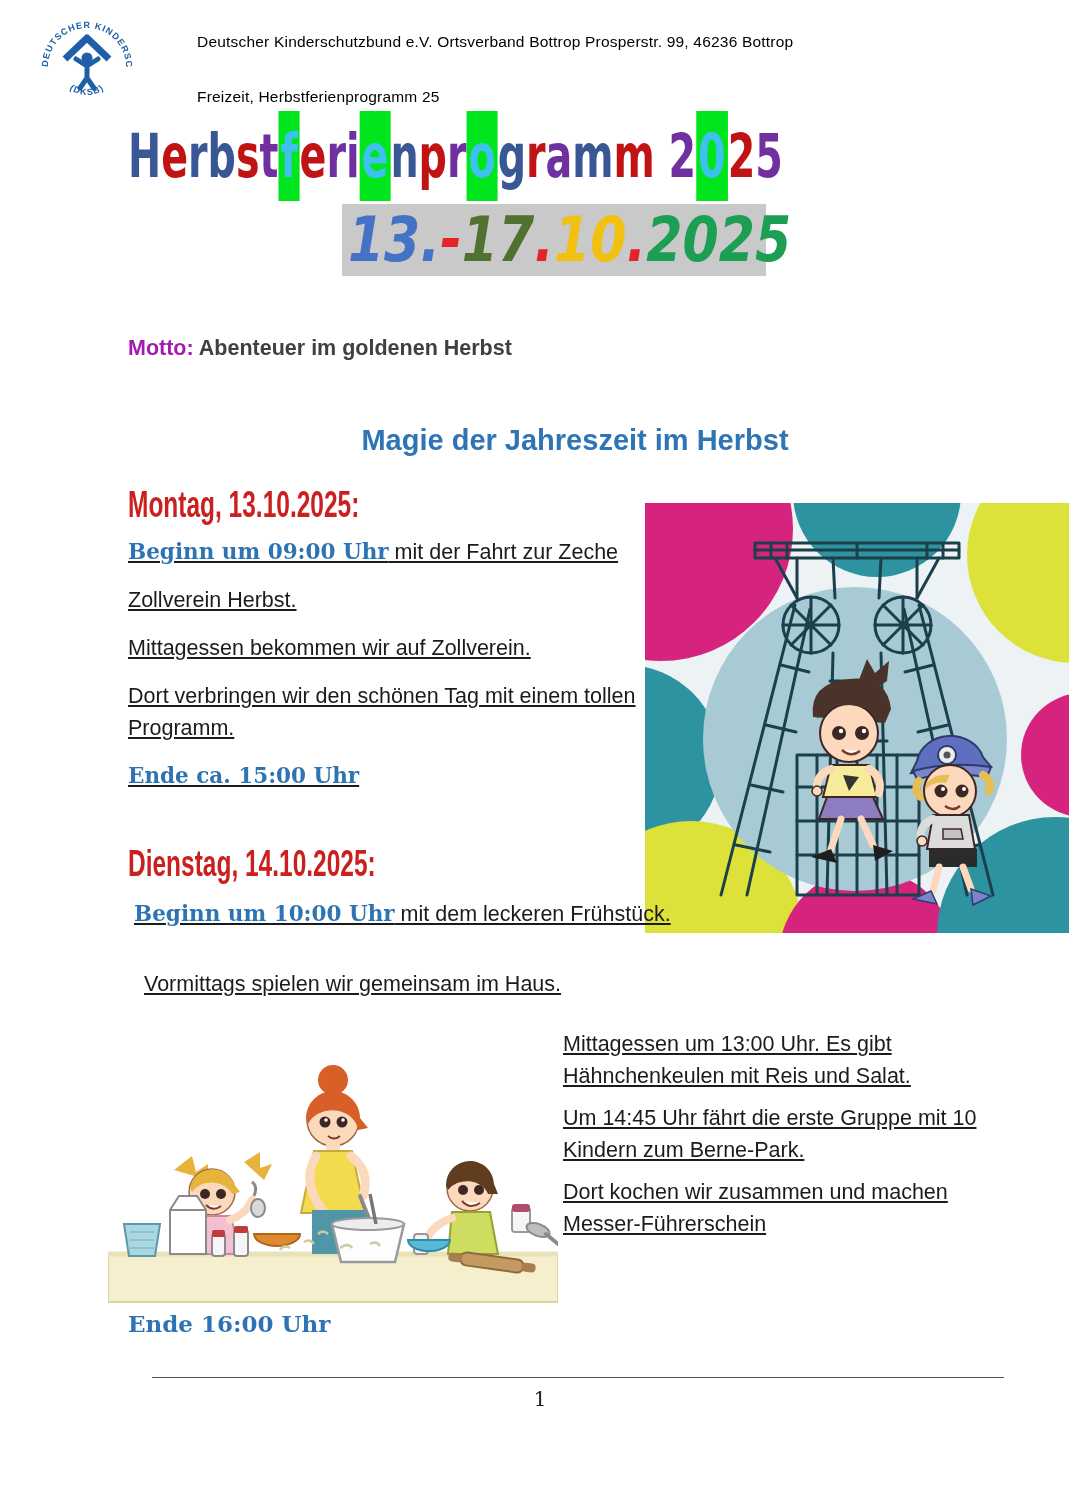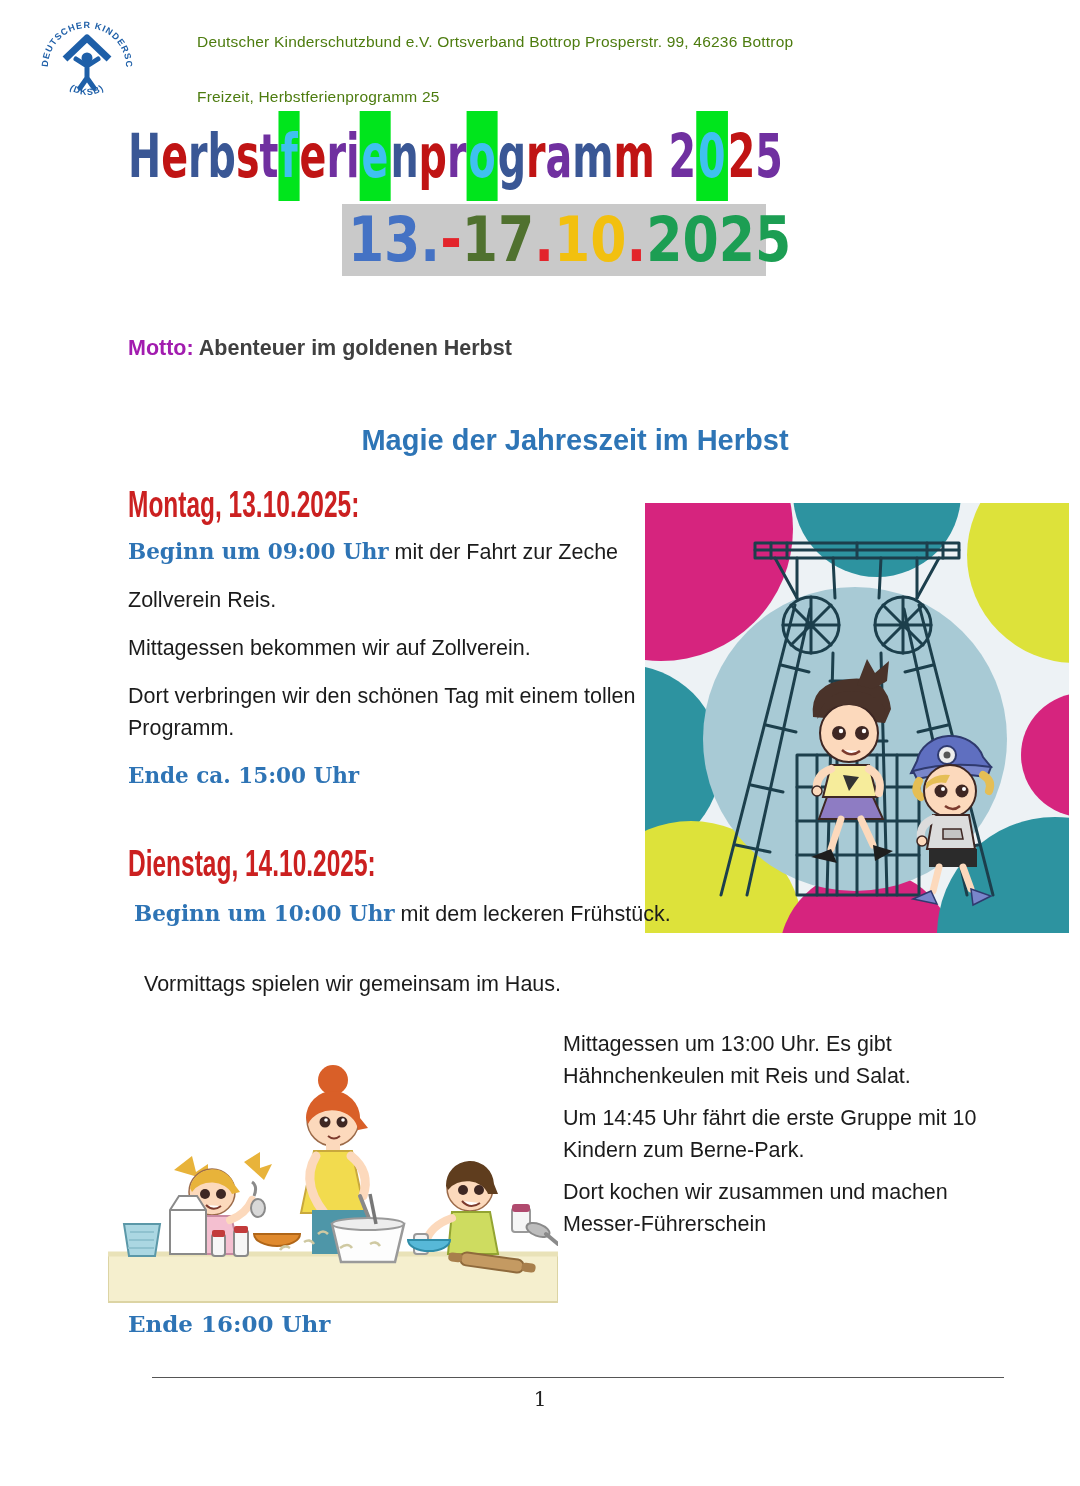--- a/index.html
+++ b/index.html
@@ -3,50 +3,50 @@
 <meta charset="utf-8">
 <style>
   html,body{margin:0;padding:0;background:#e8e8e8;}
   .page{
     position:relative;width:1080px;height:1486px;margin:0 auto;background:#ffffff;
     font-family:"Liberation Sans",sans-serif;overflow:hidden;
     box-shadow:0 0 6px rgba(0,0,0,.25);
   }
   
   .logo{position:absolute;left:34px;top:12px;width:106px;height:106px;}
-  .hdr-line{position:absolute;left:197px;color:#4d7c0f;font-size:15.5px;letter-spacing:.2px;}
+  .hdr-line{position:absolute;left:197px;color:#000000;font-size:15.5px;letter-spacing:.2px;}
   .hdr1{top:33px;}
   .hdr2{top:88px;}
   
   .title{
     position:absolute;left:128px;top:126px;margin:0;
     font-family:"DejaVu Sans",sans-serif;font-weight:bold;font-size:60px;line-height:1;
     transform:scaleX(.66);transform-origin:left top;white-space:pre;
   }
   .title .hl{padding:10px 3px;}
   
-  .date-banner{position:absolute;left:342px;top:204px;width:424px;height:72px;background:#C9C9C9;}
+  .date-banner{position:absolute;left:342px;top:204px;width:424px;height:72px;background:#C9C9C9;font-style:italic;}
   .date-text{
     font-family:"DejaVu Sans",sans-serif;font-weight:bold;font-size:62px;line-height:72px;
     white-space:nowrap;transform:scaleX(.84);transform-origin:left top;padding-left:7px;
   }
   
   .motto{position:absolute;left:128px;top:336px;margin:0;font-size:21.5px;font-weight:bold;}
   .motto-label{color:#a21caf;}
   .motto-text{color:#404040;}
   
   .subtitle{position:absolute;left:130px;top:424px;width:890px;margin:0;text-align:center;
     color:#2E75B6;font-size:29px;font-weight:bold;}
   
   .day{position:absolute;margin:0;color:#CB2020;font-size:36px;font-weight:bold;
     transform:scaleX(.68);transform-origin:left top;white-space:nowrap;letter-spacing:0;}
   .day-monday{left:128px;top:484px;}
   .day-tuesday{left:128px;top:843px;}
   
-  .body-txt{font-size:21.5px;line-height:32px;color:#1B1B1B;}
+  .body-txt{font-size:21.5px;line-height:32px;color:#1B1B1B;text-decoration:underline;}
   .body-txt p{margin:0 0 16px 0;}
   .mon-text{position:absolute;left:128px;top:536px;width:528px;}
   .slab{font-family:"DejaVu Serif",serif;font-weight:bold;color:#2E74B5;}
   .tue-begin{position:absolute;left:134px;top:898px;width:560px;margin:0;}
   .tue-p1{position:absolute;left:128px;top:952px;width:560px;margin:16px;}
   .right-col{position:absolute;left:563px;top:1028px;width:420px;}
   .right-col p{margin:0 0 10px 0;}
   .ende{position:absolute;left:128px;top:1310px;margin:0;font-size:23px;}
   
   .zollverein{position:absolute;left:645px;top:503px;width:424px;height:430px;}
@@ -89,21 +89,21 @@
     <div class="date-text"><span style="color: rgb(68, 114, 196);">13.</span><span style="color: rgb(227, 36, 43);">-</span><span style="color: rgb(80, 113, 47);">17</span><span style="color: rgb(227, 36, 43);">.</span><span style="color: rgb(242, 192, 15);">10</span><span style="color: rgb(227, 36, 43);">.</span><span style="color: rgb(28, 158, 83);">2025</span></div>
   </div>
 
   <p class="motto"><span class="motto-label">Motto:</span> <span class="motto-text">Abenteuer im goldenen Herbst</span></p>
 
   <h2 class="subtitle">Magie der Jahreszeit im Herbst</h2>
 
   <h3 class="day day-monday">Montag, 13.10.2025:</h3>
   <div class="mon-text body-txt">
     <p><span class="slab">Beginn um 09:00 Uhr</span><span> mit der Fahrt zur Zeche</span></p>
-    <p>Zollverein Reis.</p>
+    <p>Zollverein Herbst.</p>
     <p>Mittagessen bekommen wir auf Zollverein.</p>
     <p>Dort verbringen wir den schönen Tag mit einem tollen Programm.</p>
     <p class="slab">Ende ca. 15:00 Uhr</p>
   </div>
 
   <svg class="zollverein" viewBox="0 0 424 430" aria-hidden="true">
     <rect width="424" height="430" fill="#EDF2F5"></rect>
     <circle cx="16" cy="26" r="132" fill="#D6247E"></circle>
     <circle cx="232" cy="-10" r="84" fill="#2D93A0"></circle>
     <circle cx="430" cy="52" r="108" fill="#DDE23A"></circle>

